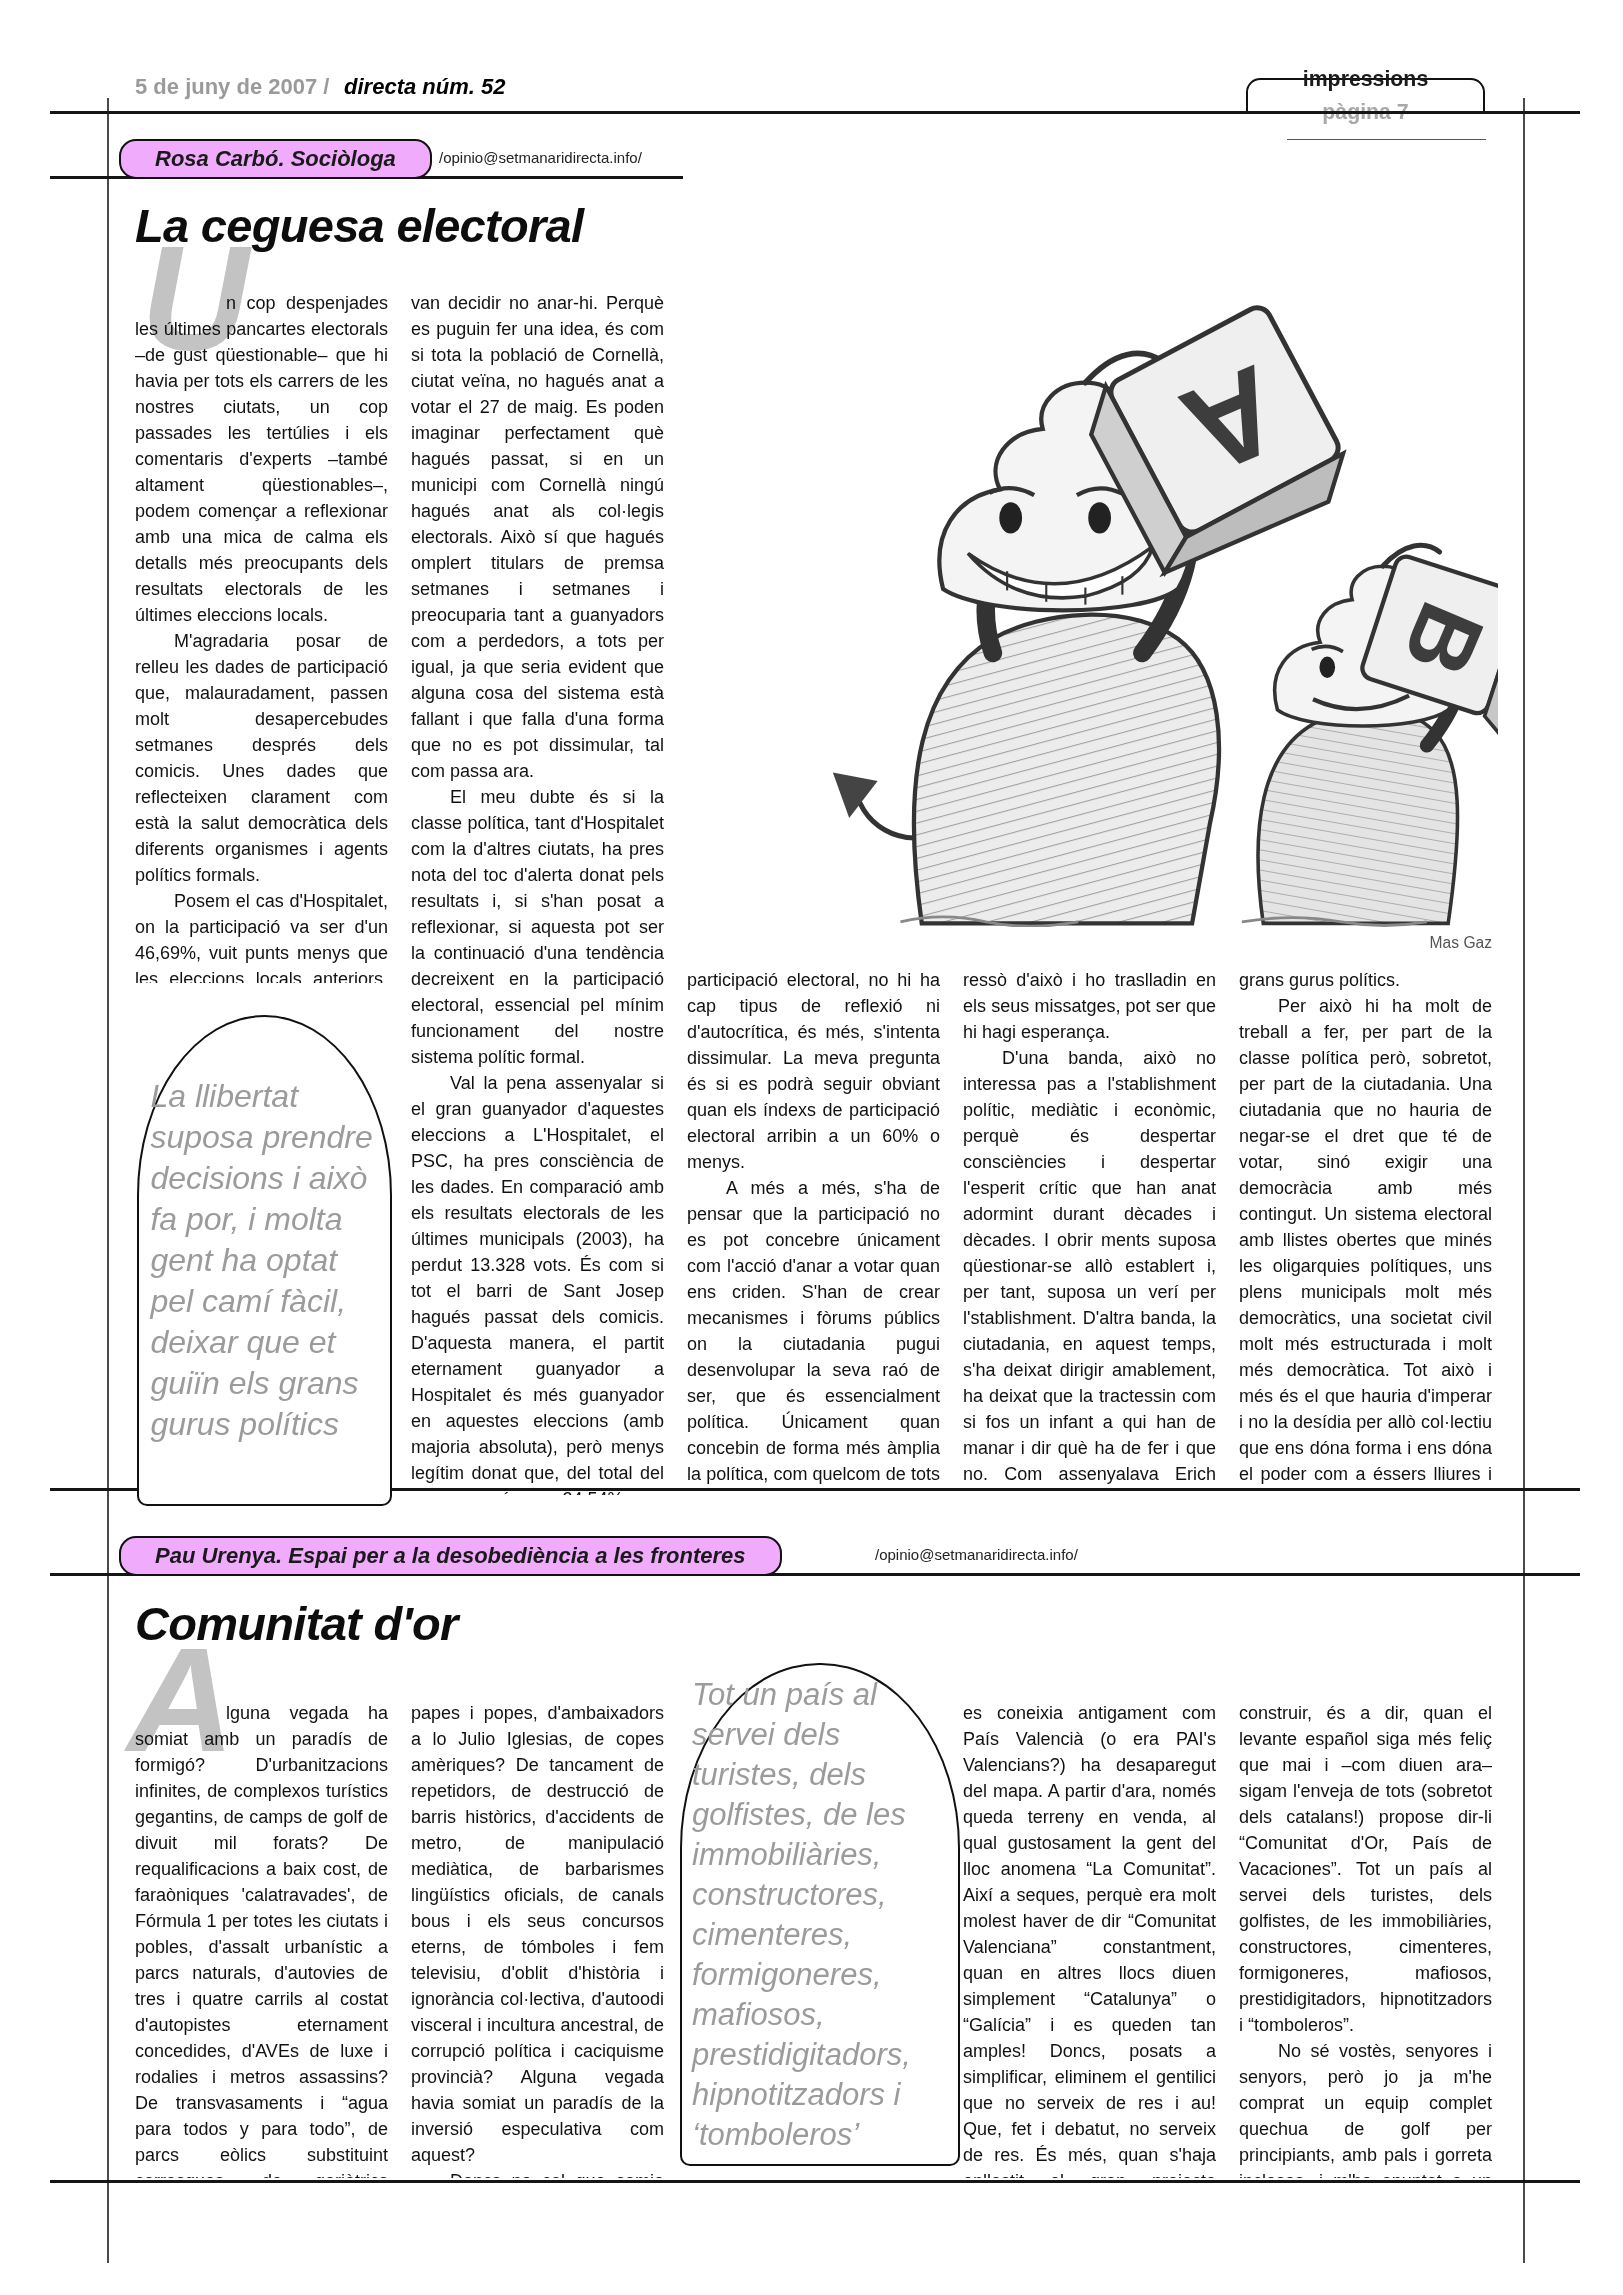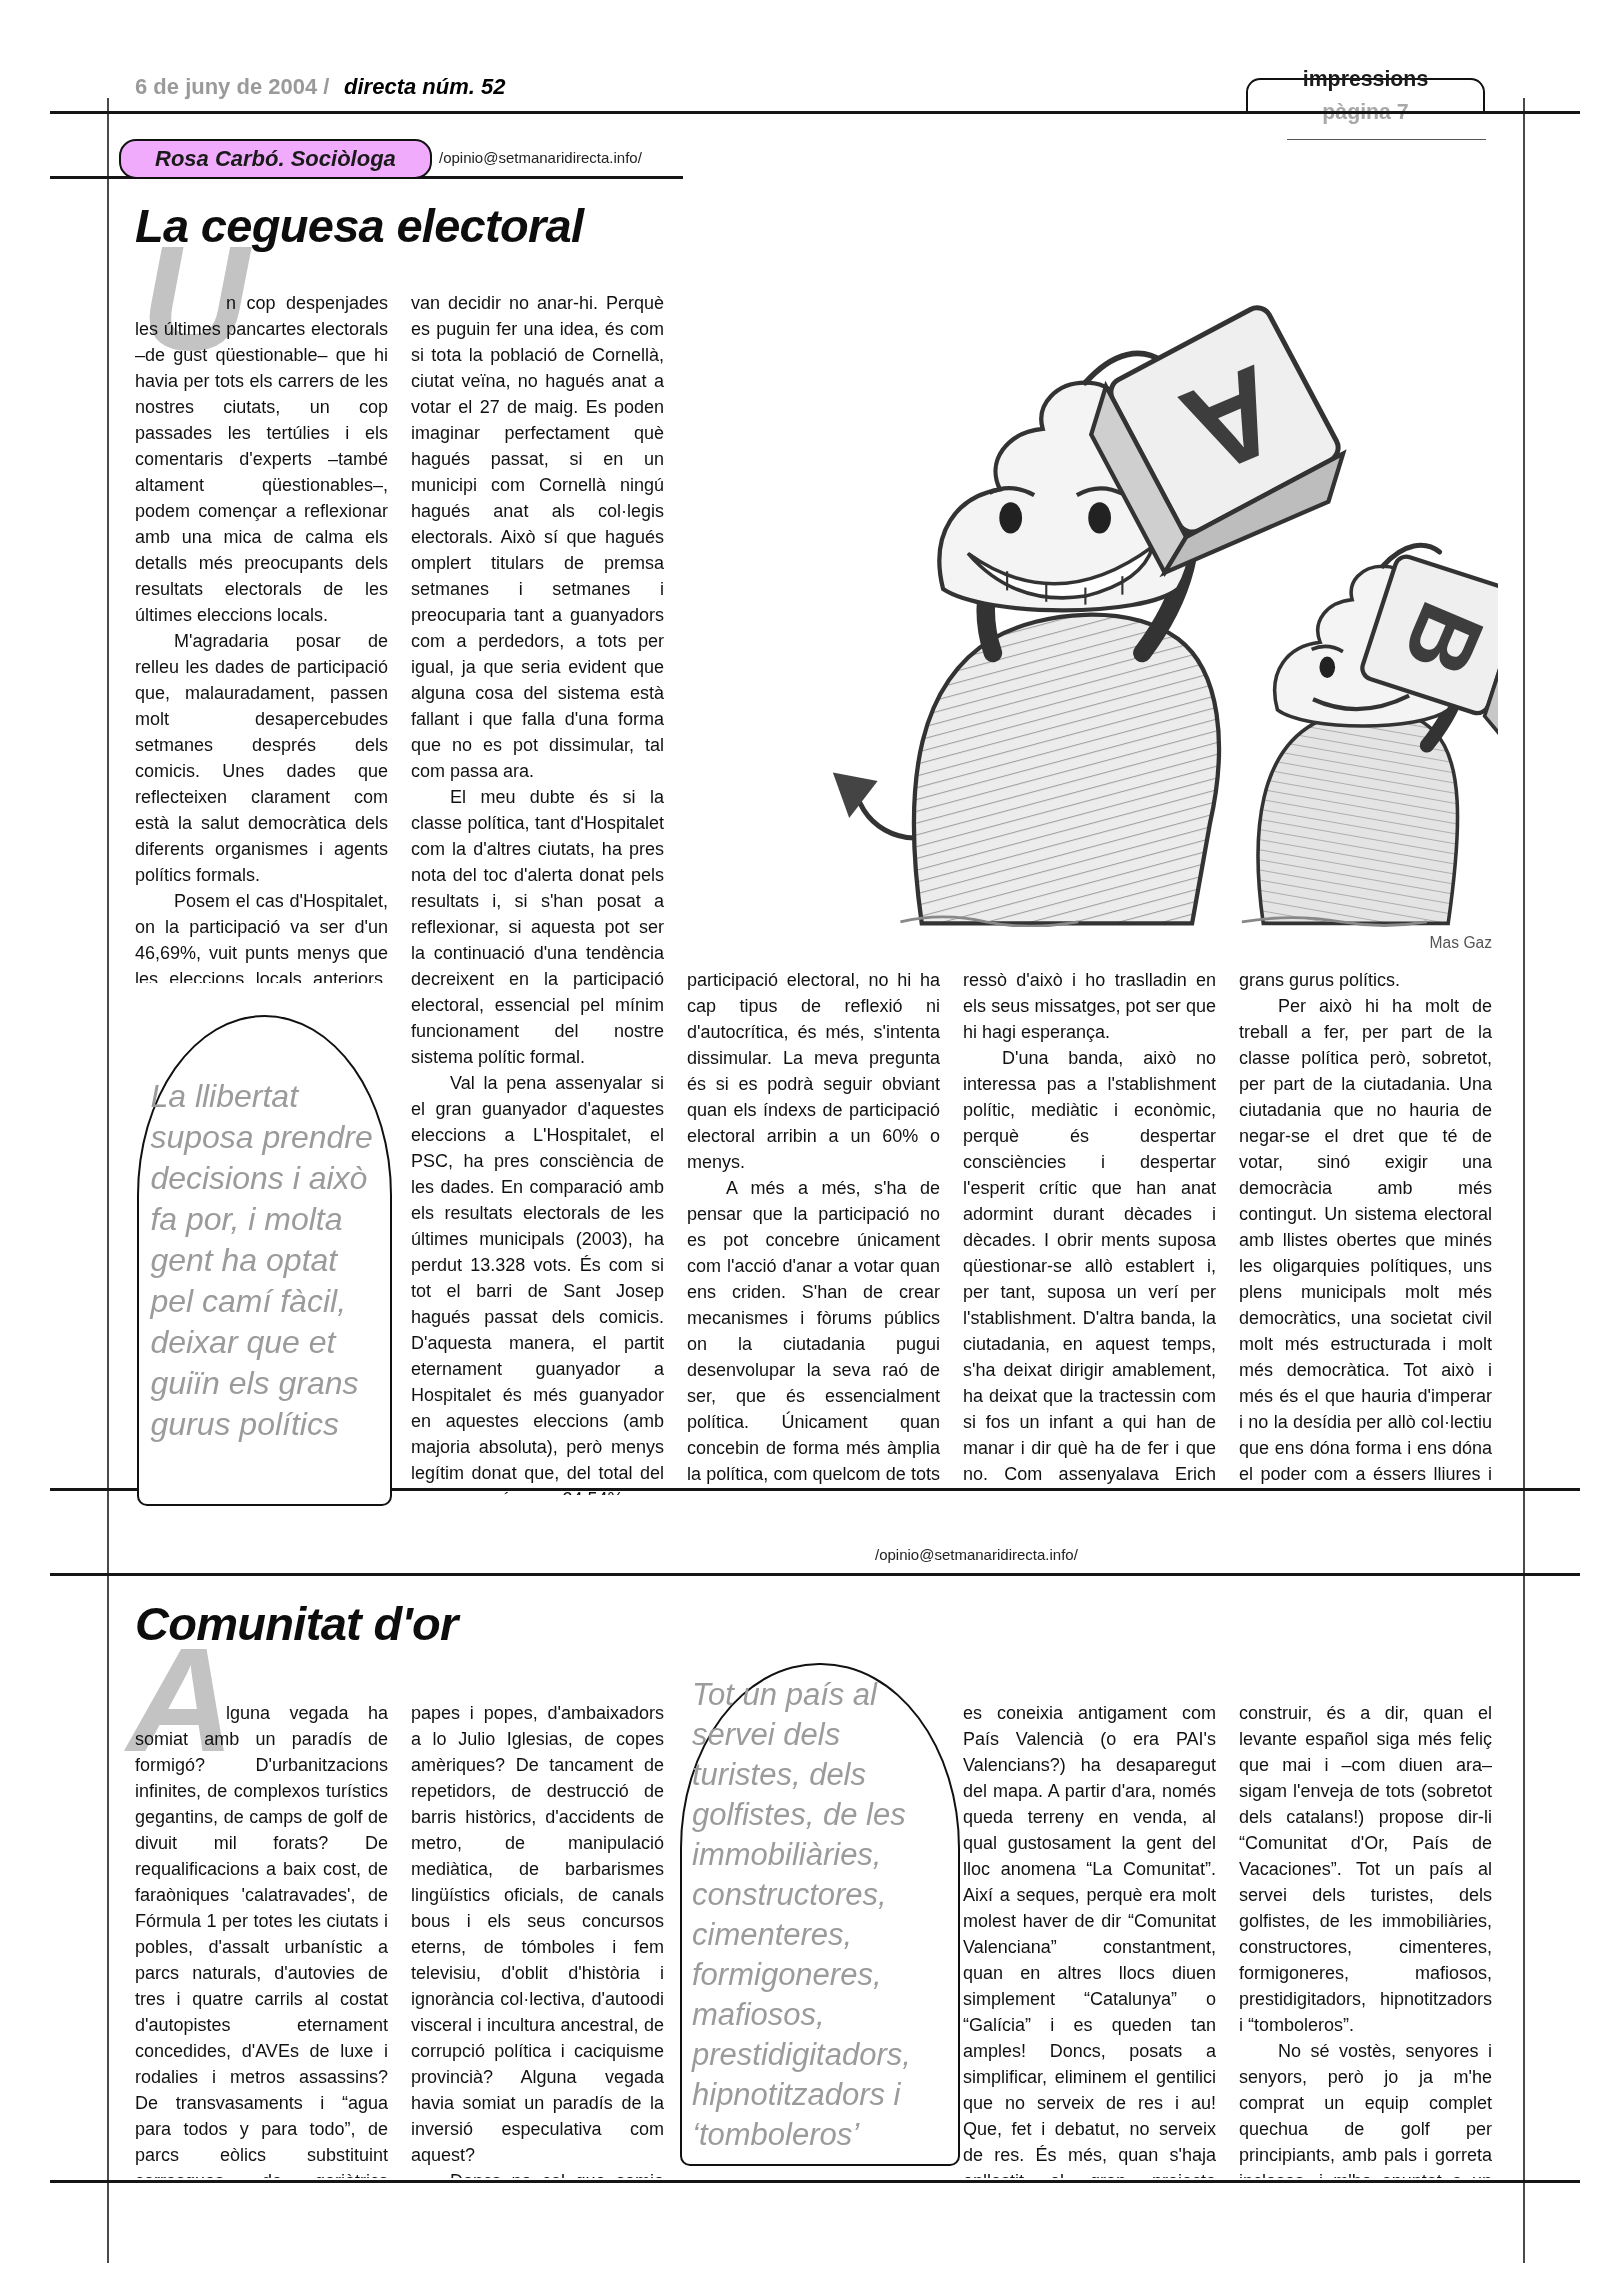--- a/index.html
+++ b/index.html
@@ -49,21 +49,21 @@
 </style>
 </head>
 <body>
 
 <div class="page">
 
   <div class="vline" style="left:107px;"></div>
   <div class="vline" style="left:1523px;"></div>
 
   <div class="masthead">
-    <span class="date">6 de juny de 2004 /</span>
+    <span class="date">5 de juny de 2007 /</span>
     <span class="issue">directa núm. 52</span>
   </div>
   <div class="imp-badge">
     <span>impressions</span>
     <span class="pg">pàgina 7</span>
   </div>
   <div class="hrule" style="left:50px;top:111px;width:1530px;"></div>
   <div class="thinrule" style="left:1287px;top:139px;width:199px;"></div>
 
   <div class="byline-badge" style="left:119px;top:139px;">
@@ -169,20 +169,23 @@
       <text x="62" y="40" text-anchor="middle" transform="rotate(95 62 0)" font-family="Liberation Sans, sans-serif" font-size="130" font-weight="bold" fill="#3d3d3d">B</text>
     </g>
 
     <path d="M300,898 q60,-14 120,0 q60,12 130,0" fill="none" stroke="#888" stroke-width="4"></path>
     <path d="M780,898 q70,-12 140,0 q60,10 120,0" fill="none" stroke="#888" stroke-width="4"></path>
   </svg>
   <div class="illo-credit">Mas Gaz</div>
 
   <div class="hrule" style="left:50px;top:1488px;width:1530px;"></div>
 
+  <div class="byline-badge" style="left:119px;top:1536px;">
+    <span>Pau Urenya. Espai per a la desobediència a les fronteres</span>
+  </div>
   <div class="byline-email" style="left:875px;top:1546px;">/opinio@setmanaridirecta.info/</div>
   <div class="hrule" style="left:50px;top:1573px;width:1530px;"></div>
 
   <div class="art-title" style="left:135px;top:1596px;">Comunitat d'or</div>
   <div class="dropcap" style="left:127px;top:1643px;">A</div>
 
   <div class="col lead" style="left:135px;top:1700px;height:478px;">
       <p>lguna vegada ha somiat amb un paradís de formigó? D'urbanitzacions infinites, de complexos turístics gegantins, de camps de golf de divuit mil forats? De requalificacions a baix cost, de faraòniques 'calatravades', de Fórmula 1 per totes les ciutats i pobles, d'assalt urbanístic a parcs naturals, d'autovies de tres i quatre carrils al costat d'autopistes eternament concedides, d'AVEs de luxe i rodalies i metros assassins? De transvasaments i “agua para todos y para todo”, de parcs eòlics substituint carrasques, de geriàtrics d'Europa, de balnearis més grans del món, de macropresons d'interior per delinqüents de costa, de màfia russa i no tan russa? De visites de</p>
     </div>
   <div class="col" style="left:411px;top:1700px;height:478px;">

